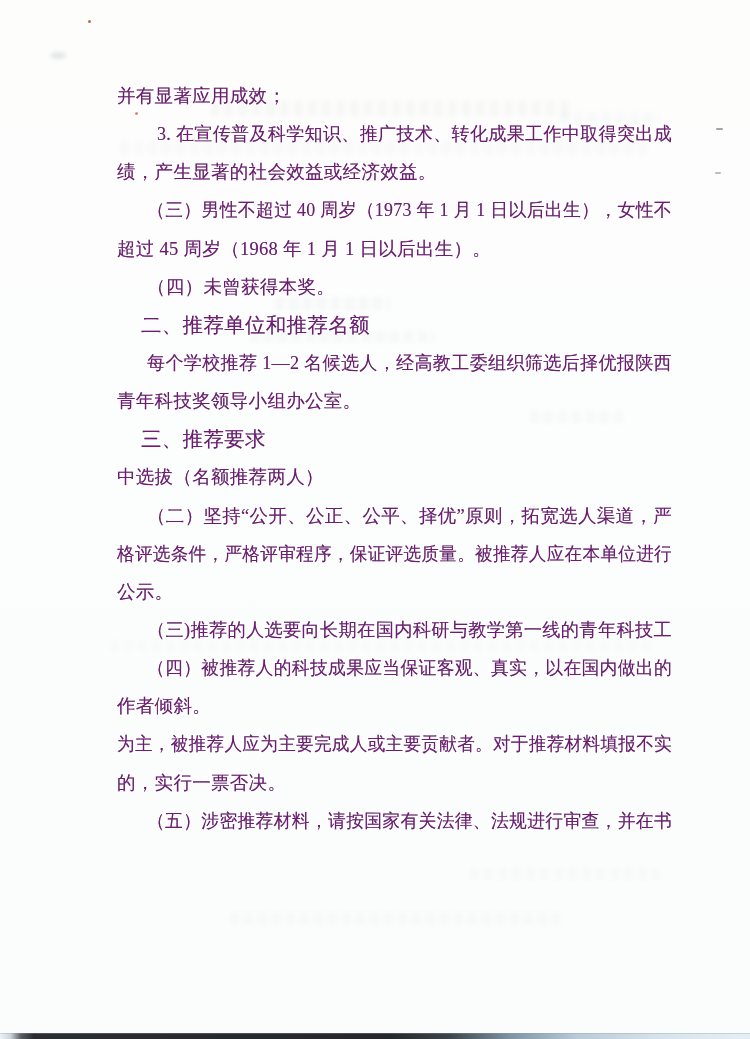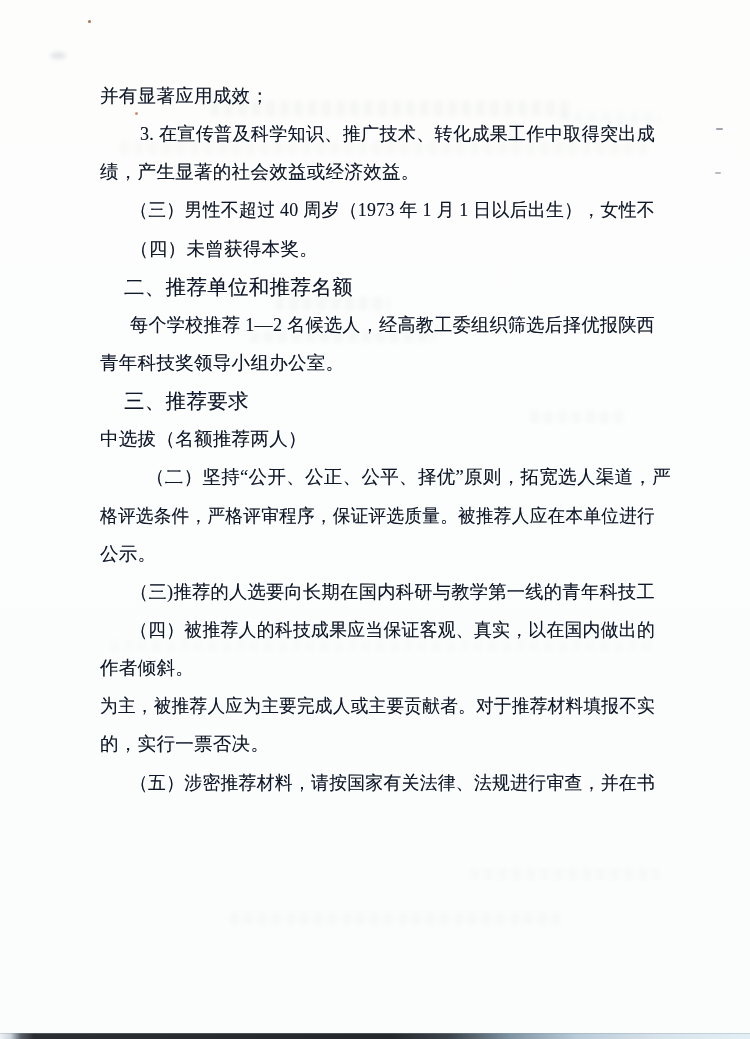--- a/index.html
+++ b/index.html
@@ -4,22 +4,22 @@
 <style>
   html,body{margin:0;padding:0;}
   body{
     width:750px;height:1039px;position:relative;overflow:hidden;
     background:linear-gradient(180deg,#fdfdfc 0%,#fcfdfd 40%,#fbfcfc 100%);
     font-family:"Liberation Serif","DejaVu Serif",serif;
   }
   .page{position:absolute;inset:0;}
   
   .textcol{
-    position:absolute;left:100px;top:77px;width:555px;
-    color:#0f172a;
+    position:absolute;left:117px;top:77px;width:555px;
+    color:#701a75;
   }
   .line{
     height:38.15px;line-height:38.15px;font-size:18.5px;
     white-space:nowrap;width:100%;box-sizing:border-box;
     text-shadow:0 0 0.6px rgba(70,74,78,0.55);
     letter-spacing:0.3px;
   }
   .line .txt{display:inline-block;transform-origin:0 50%;}
   .heading{font-size:20.5px;}
   .i-par{padding-left:30px;}
@@ -72,27 +72,28 @@
   <div class="speck" style="left:135px;top:112px;width:3px;height:3px;background:#c06030;opacity:0.7;"></div>
   <div class="dash" style="left:716px;top:128px;width:7px;height:2px;background:#8a9098;opacity:0.8;"></div>
   <div class="dash" style="left:715px;top:172px;width:6px;height:2px;background:#9aa0a8;opacity:0.7;"></div>
   <div class="smear" style="left:50px;top:52px;width:16px;height:7px;background:#c8ccd0;opacity:0.5;"></div>
 
   <div class="textcol">
     <div class="line"><span class="txt">并有显著应用成效；</span></div>
     <div class="line j i-num"><span class="txt" style="transform: scaleX(0.97723);">3. 在宣传普及科学知识、推广技术、转化成果工作中取得突出成</span></div>
     <div class="line"><span class="txt">绩，产生显著的社会效益或经济效益。</span></div>
     <div class="line j i-par"><span class="txt" style="transform: scaleX(0.96635);">（三）男性不超过 40 周岁（1973 年 1 月 1 日以后出生），女性不</span></div>
+    <div class="line"><span class="txt">超过 45 周岁（1968 年 1 月 1 日以后出生）。</span></div>
     <div class="line i-par"><span class="txt">（四）未曾获得本奖。</span></div>
     <div class="line heading i-head"><span class="txt">二、推荐单位和推荐名额</span></div>
     <div class="line j i-run"><span class="txt" style="transform: scaleX(0.978451);">每个学校推荐 1—2 名候选人，经高教工委组织筛选后择优报陕西</span></div>
     <div class="line"><span class="txt">青年科技奖领导小组办公室。</span></div>
     <div class="line heading i-head"><span class="txt">三、推荐要求</span></div>
     <div class="line"><span class="txt">中选拔（名额推荐两人）</span></div>
-    <div class="line j i-par"><span class="txt" style="transform: scaleX(1.00071); margin-left: 16px;">（二）坚持“公开、公正、公平、择优”原则，拓宽选人渠道，严</span></div>
+    <div class="line j i-par"><span class="txt" style="transform: scaleX(1.00071);">（二）坚持“公开、公正、公平、择优”原则，拓宽选人渠道，严</span></div>
     <div class="line j"><span class="txt" style="transform: scaleX(0.952279);">格评选条件，严格评审程序，保证评选质量。被推荐人应在本单位进行</span></div>
     <div class="line"><span class="txt">公示。</span></div>
     <div class="line j i-par"><span class="txt" style="transform: scaleX(0.985222);">（三)推荐的人选要向长期在国内科研与教学第一线的青年科技工</span></div>
     <div class="line j i-par"><span class="txt" style="transform: scaleX(0.962944);">（四）被推荐人的科技成果应当保证客观、真实，以在国内做出的</span></div>
     <div class="line"><span class="txt">作者倾斜。</span></div>
     <div class="line j"><span class="txt" style="transform: scaleX(0.952279);">为主，被推荐人应为主要完成人或主要贡献者。对于推荐材料填报不实</span></div>
     <div class="line"><span class="txt">的，实行一票否决。</span></div>
     <div class="line j i-par"><span class="txt" style="transform: scaleX(0.962944);">（五）涉密推荐材料，请按国家有关法律、法规进行审查，并在书</span></div>
   </div>
 

